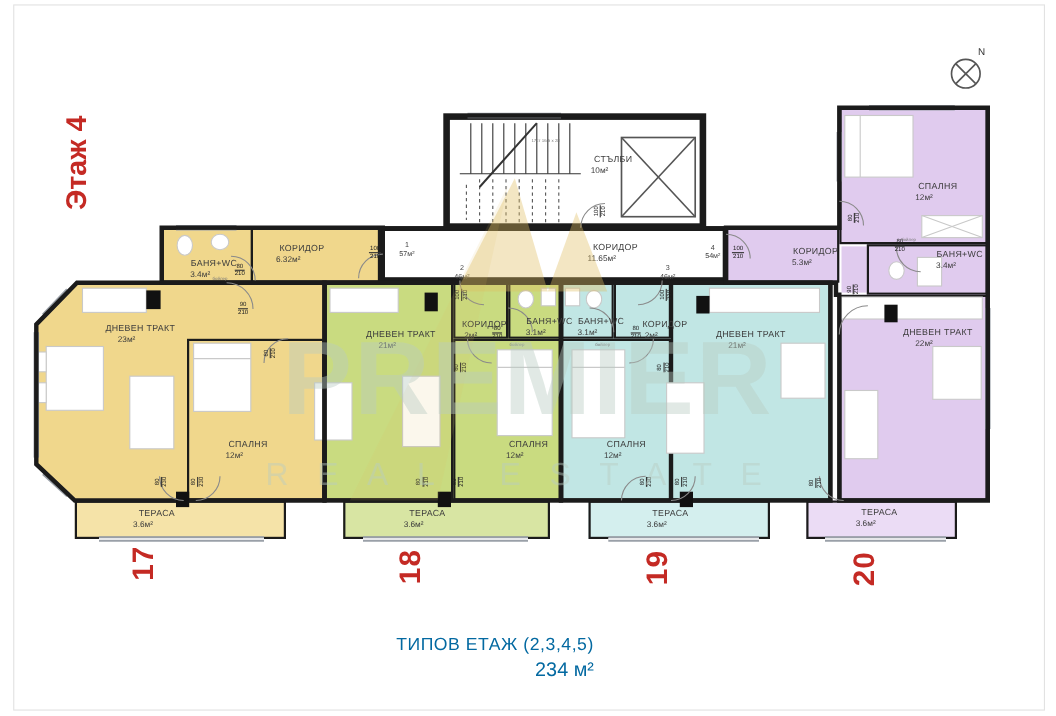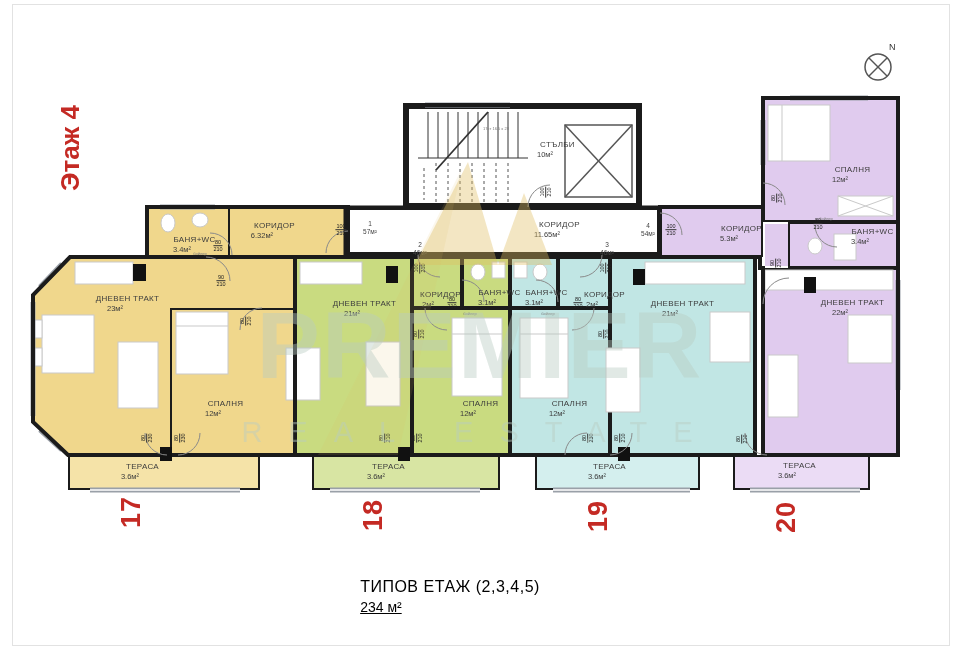--- a/index.html
+++ b/index.html
@@ -20,24 +20,24 @@
   .dl{position:absolute;transform:translate(-50%,-50%);text-align:center;color:#222;
       font-size:5.5px;line-height:1.15;z-index:30;}
   .dl .num{display:block;border-bottom:.5px solid #333;padding:0 1px;}
   .dl .den{display:block;}
   .dl.rot{transform:translate(-50%,-50%) rotate(-90deg);}
   .tn{position:absolute;transform:translate(-50%,-50%);font-size:4px;color:#777;z-index:30;white-space:nowrap;}
   .rednum{position:absolute;transform:translate(-50%,-50%) rotate(-90deg);color:#c42a24;
           font-size:27px;font-weight:bold;letter-spacing:1px;z-index:30;}
   .floorlabel{position:absolute;transform:translate(-50%,-50%) rotate(-90deg);color:#c42a24;
           font-size:26px;font-weight:bold;z-index:30;white-space:nowrap;}
-  .caption{position:absolute;left:450px;top:578px;transform:translateX(-50%);text-align:left;
-           color:#000000;z-index:30;}
+  .caption{position:absolute;left:450px;top:578px;transform:translateX(-50%);text-align:right;
+           color:#0369a1;z-index:30;}
   .caption .c1{font-size:16px;letter-spacing:.5px;display:block;}
-  .caption .c2{font-size:14px;display:block;margin-top:3px;text-decoration:underline;}
+  .caption .c2{font-size:18px;display:block;margin-top:3px;}
   .compassN{position:absolute;left:889px;top:42px;font-size:9px;color:#333;z-index:30;}
   
   .wm{position:absolute;z-index:40;pointer-events:none;color:#b9ccc2;text-align:center;white-space:nowrap;}
   .wm1{left:480px;top:345px;transform:translate(-50%,-50%);font-size:95px;font-weight:bold;opacity:.42;letter-spacing:2px;}
   .wm2{left:480px;top:432px;transform:translate(-50%,-50%);font-size:29px;opacity:.45;letter-spacing:26px;}
 </style>
 </head>
 <body>
 
 <div id="stage">

